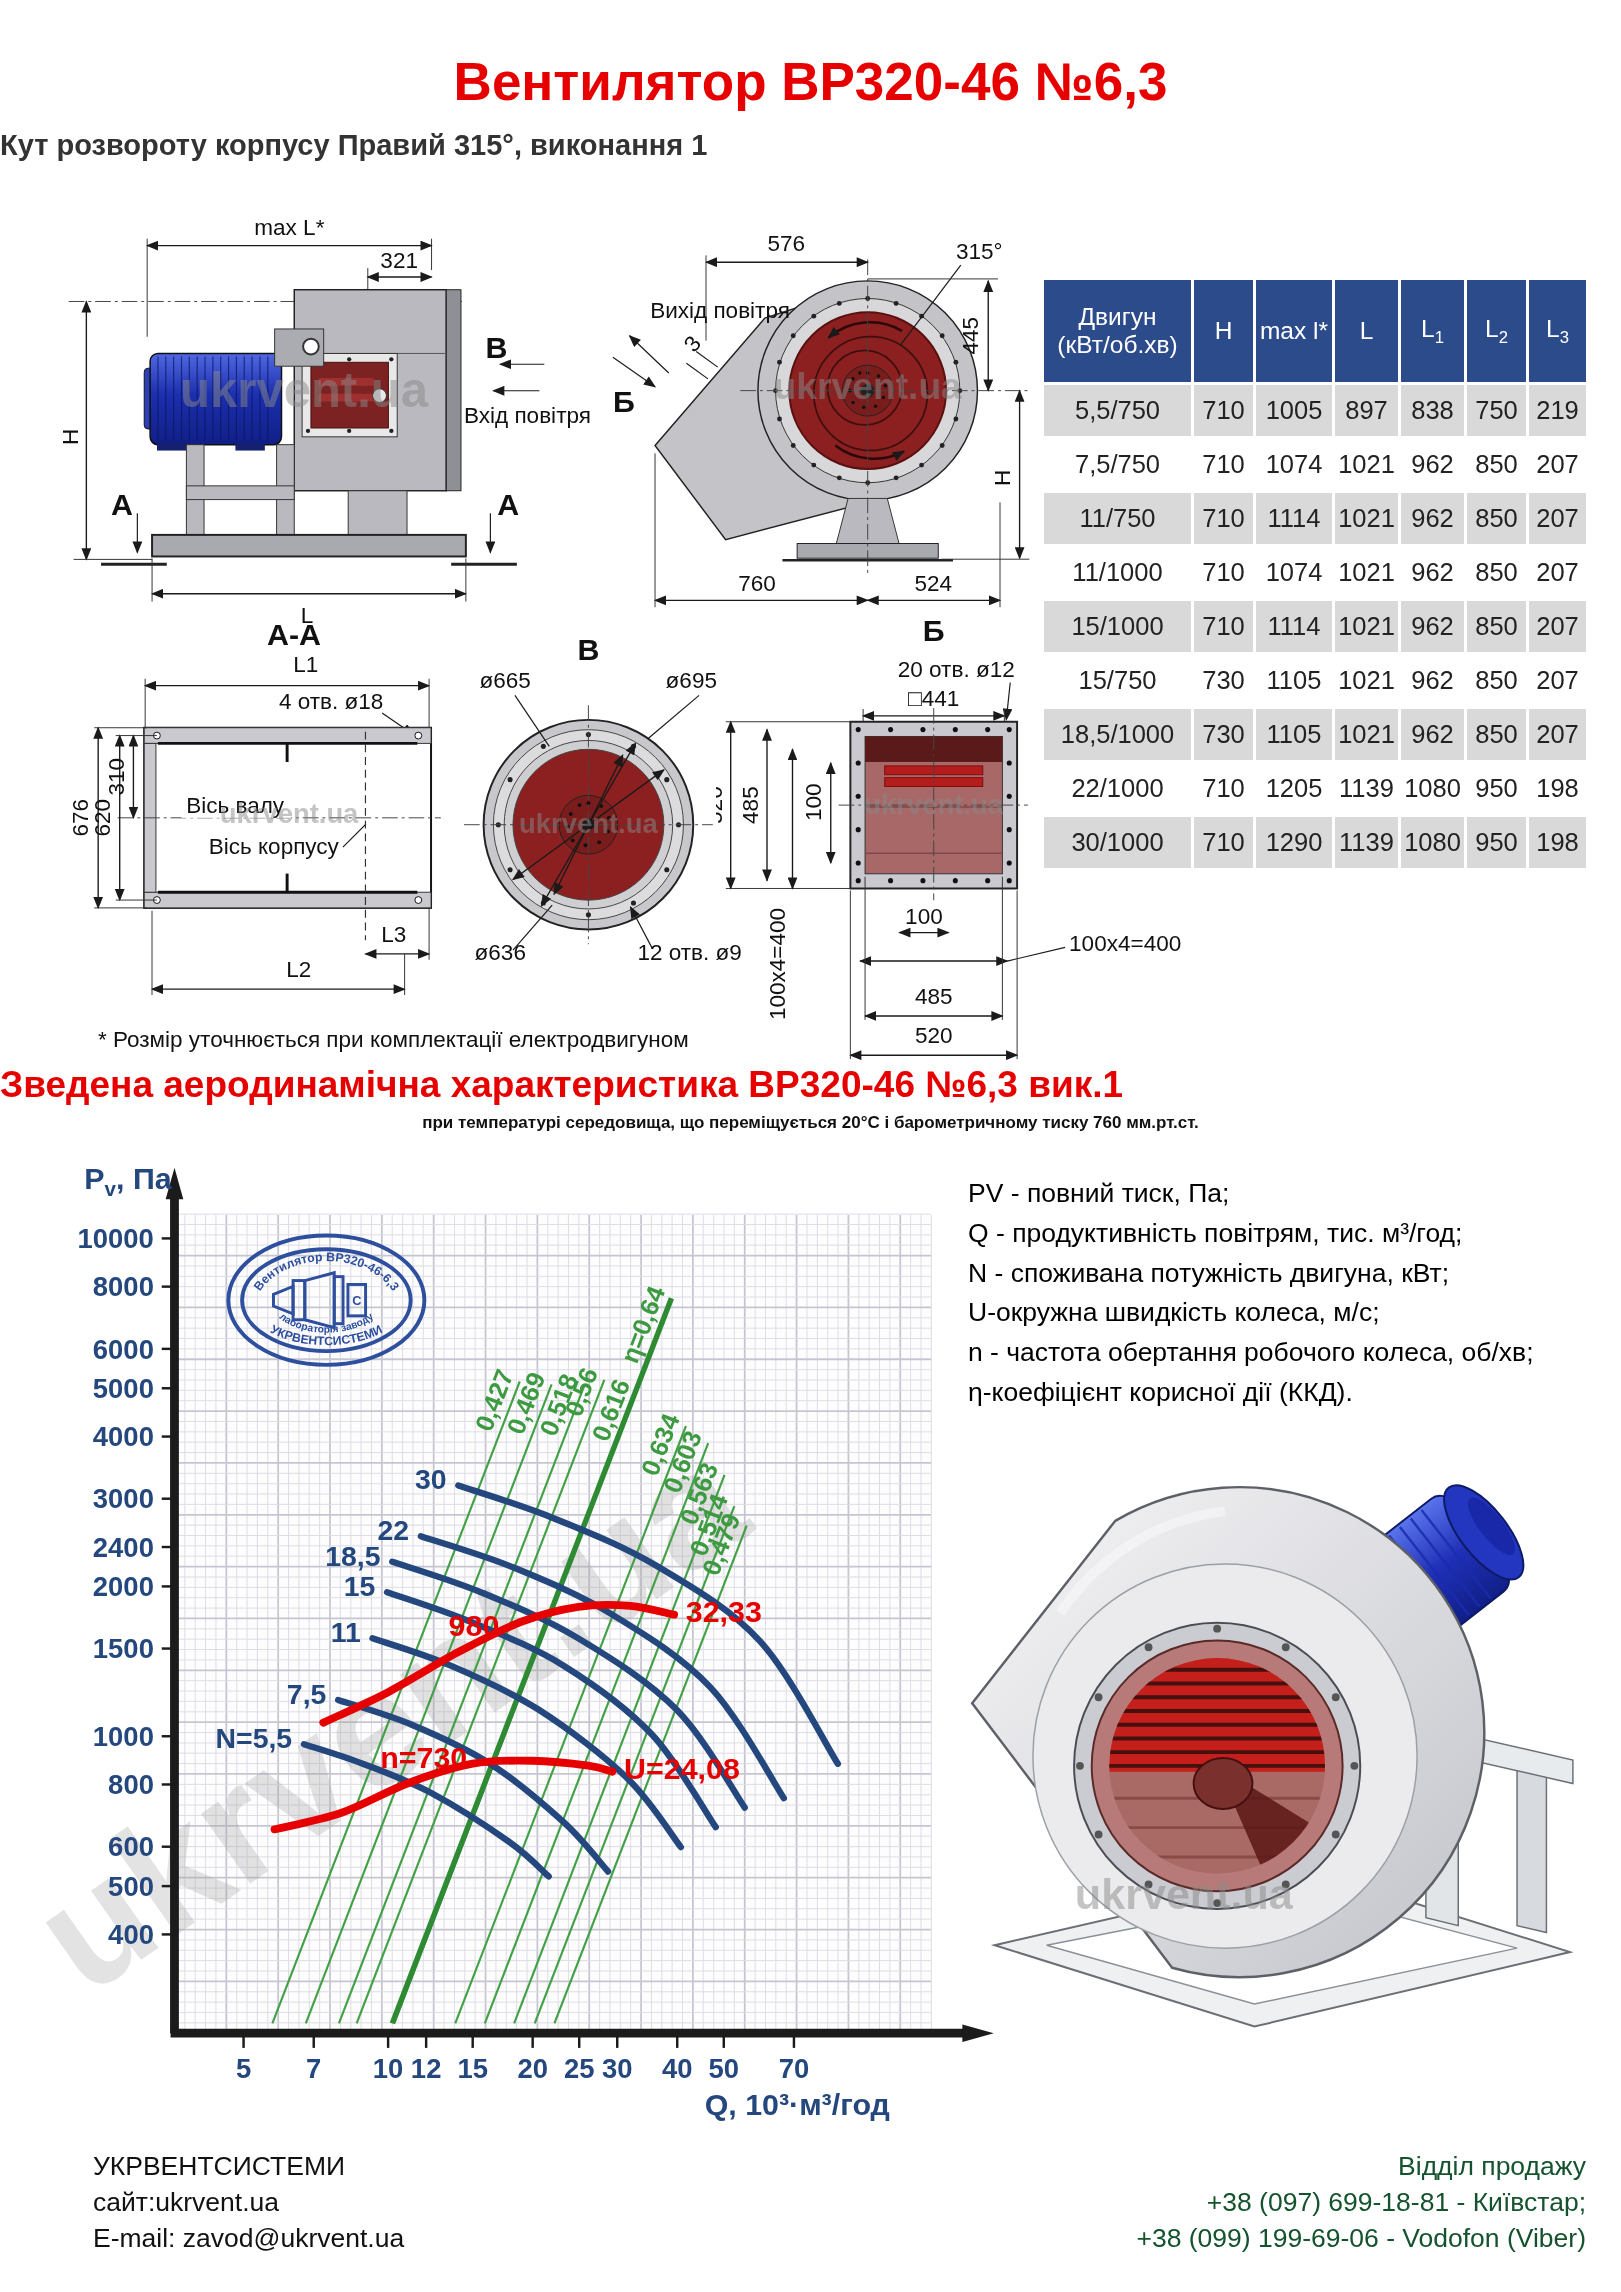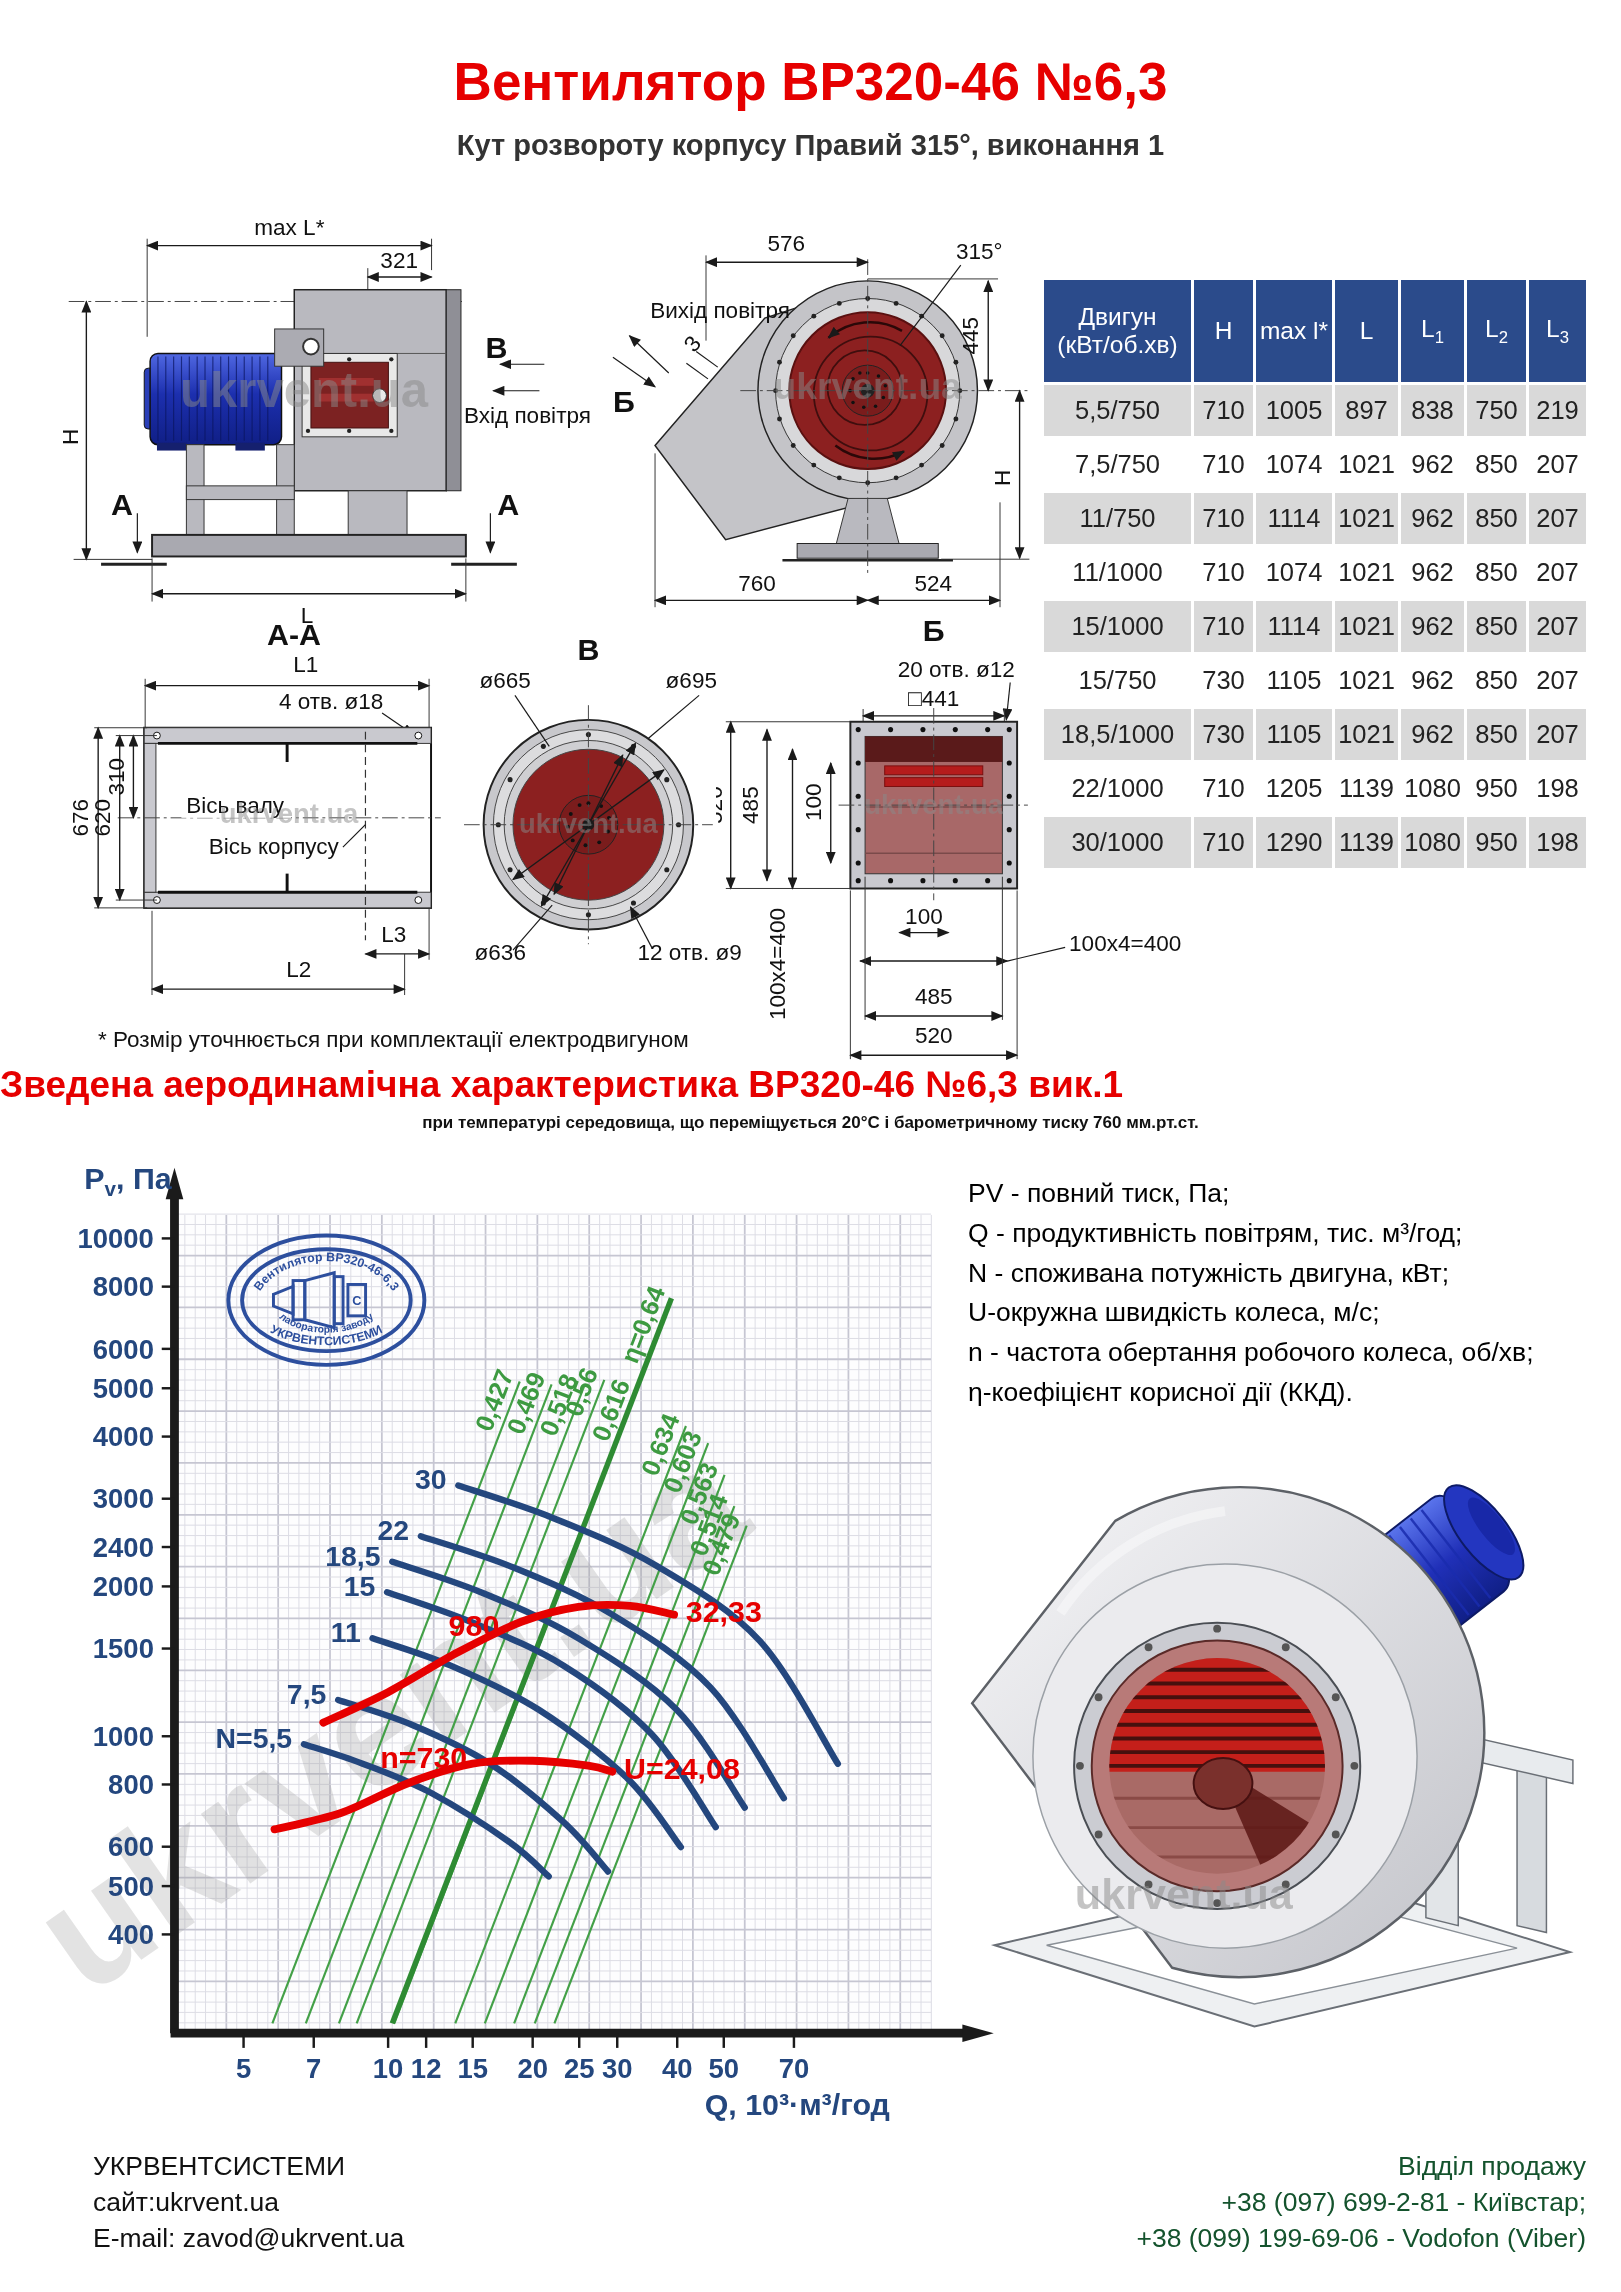--- a/index.html
+++ b/index.html
@@ -2,21 +2,21 @@
 <html><head>
 <meta charset="utf-8">
 <style>
   html,body{margin:0;padding:0;}
   body{width:1621px;height:2293px;position:relative;background:#fff;
        font-family:"Liberation Sans",sans-serif;overflow:hidden;color:#111;}
   .abs{position:absolute;}
   text{font-family:"Liberation Sans",sans-serif;}
   
   #main-title{left:0;top:51px;width:100%;text-align:center;font-size:53px;font-weight:bold;color:#e60000;}
-  #main-subtitle{left:0;top:129px;width:100%;text-align:center;font-size:29px;font-weight:bold;color:#333;}
+  #main-subtitle{left:0;top:129px;width:100%;text-align:left;font-size:29px;font-weight:bold;color:#333;}
   #dim-note{left:98px;top:1027px;font-size:22.5px;color:#111;}
   #aero-heading{left:0;top:1064px;width:100%;font-size:37px;font-weight:bold;color:#e60000;}
   #aero-subheading{left:0;top:1113px;width:100%;text-align:center;font-size:17px;font-weight:bold;color:#111;}
   
   #spec-table{position:absolute;left:1041px;top:277px;border-collapse:separate;border-spacing:3.9px;}
   #spec-table th{background:#2b4b8b;color:#fff;font-weight:normal;font-size:24.5px;height:102px;text-align:center;vertical-align:middle;padding:0 2px;}
   #spec-table td{background:#d9d9d9;font-size:25.5px;color:#222;text-align:center;height:51px;padding:0 2px;}
   #spec-table tr.alt td{background:#ffffff;}
   #spec-table sub{font-size:16.7px;}
   
@@ -907,16 +907,16 @@
   </g>
 </svg>
 
 <div id="footer-left" class="abs">
   <div>УКРВЕНТСИСТЕМИ</div>
   <div>сайт:ukrvent.ua</div>
   <div>E-mail: zavod@ukrvent.ua</div>
 </div>
 <div id="footer-right" class="abs">
   <div>Відділ продажу</div>
-  <div>+38 (097) 699-2-81 - Київстар;</div>
+  <div>+38 (097) 699-18-81 - Київстар;</div>
   <div>+38 (099) 199-69-06 - Vodofon (Viber)</div>
 </div>
 
 
 </body></html>

